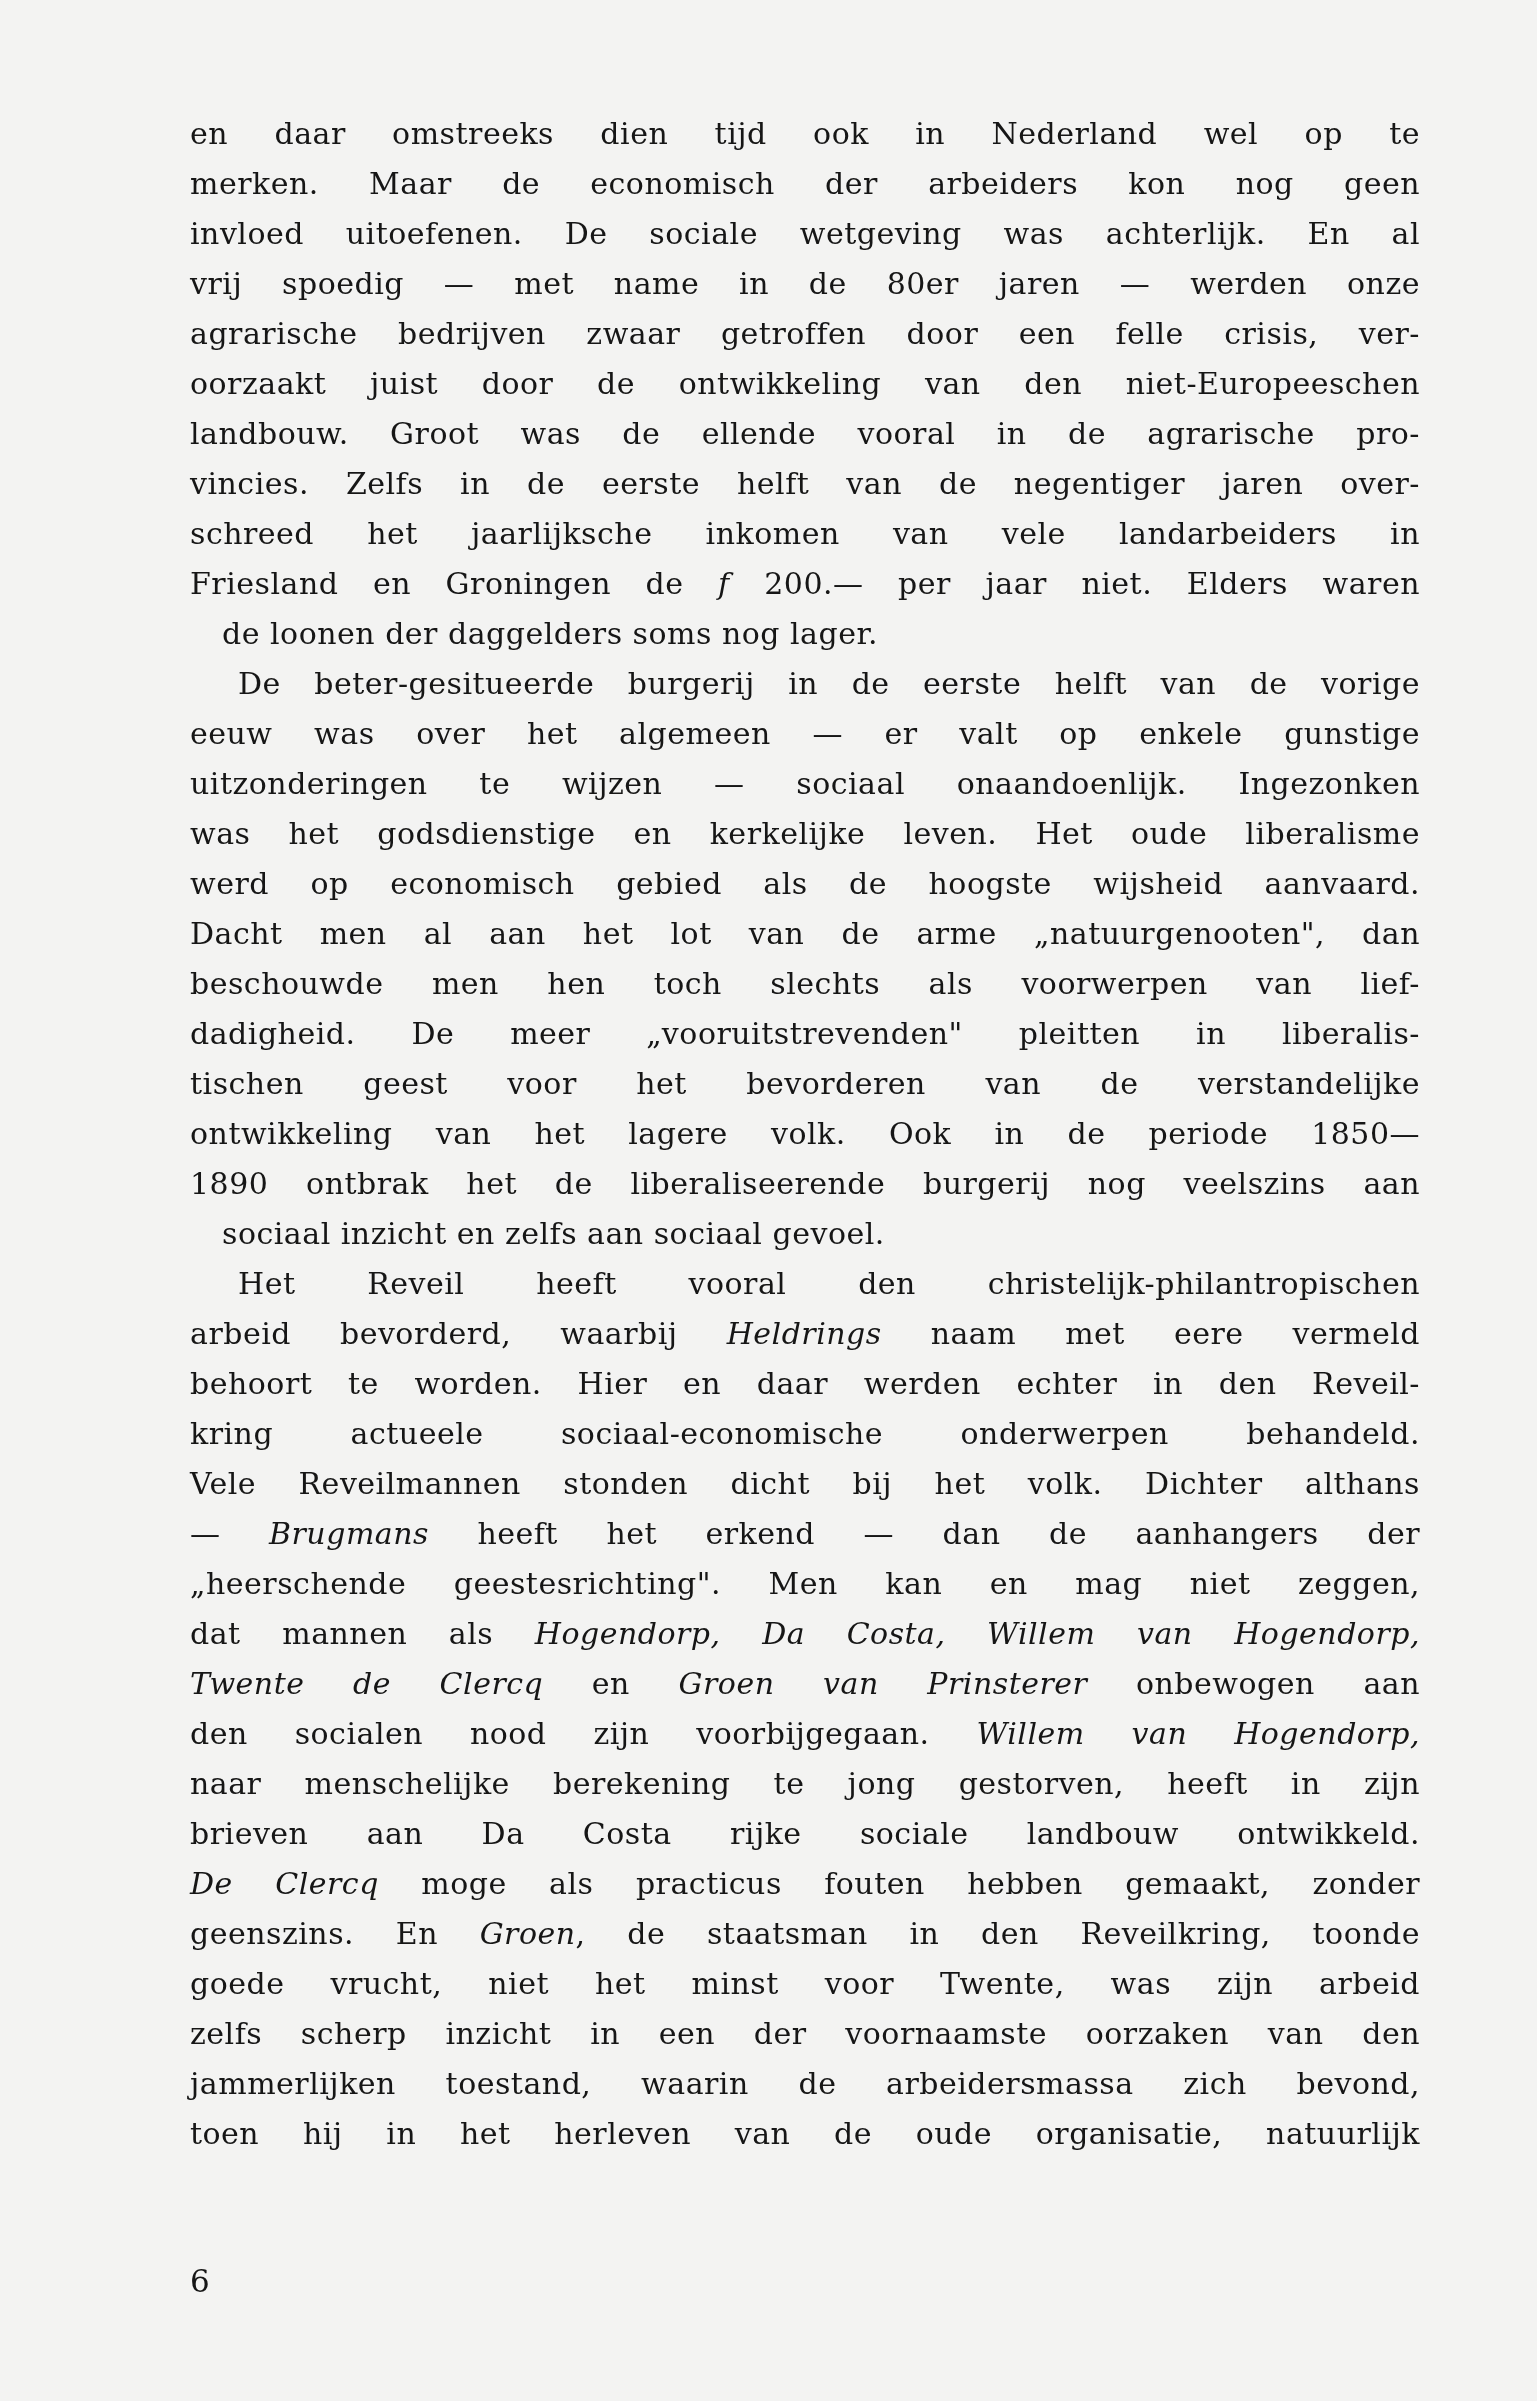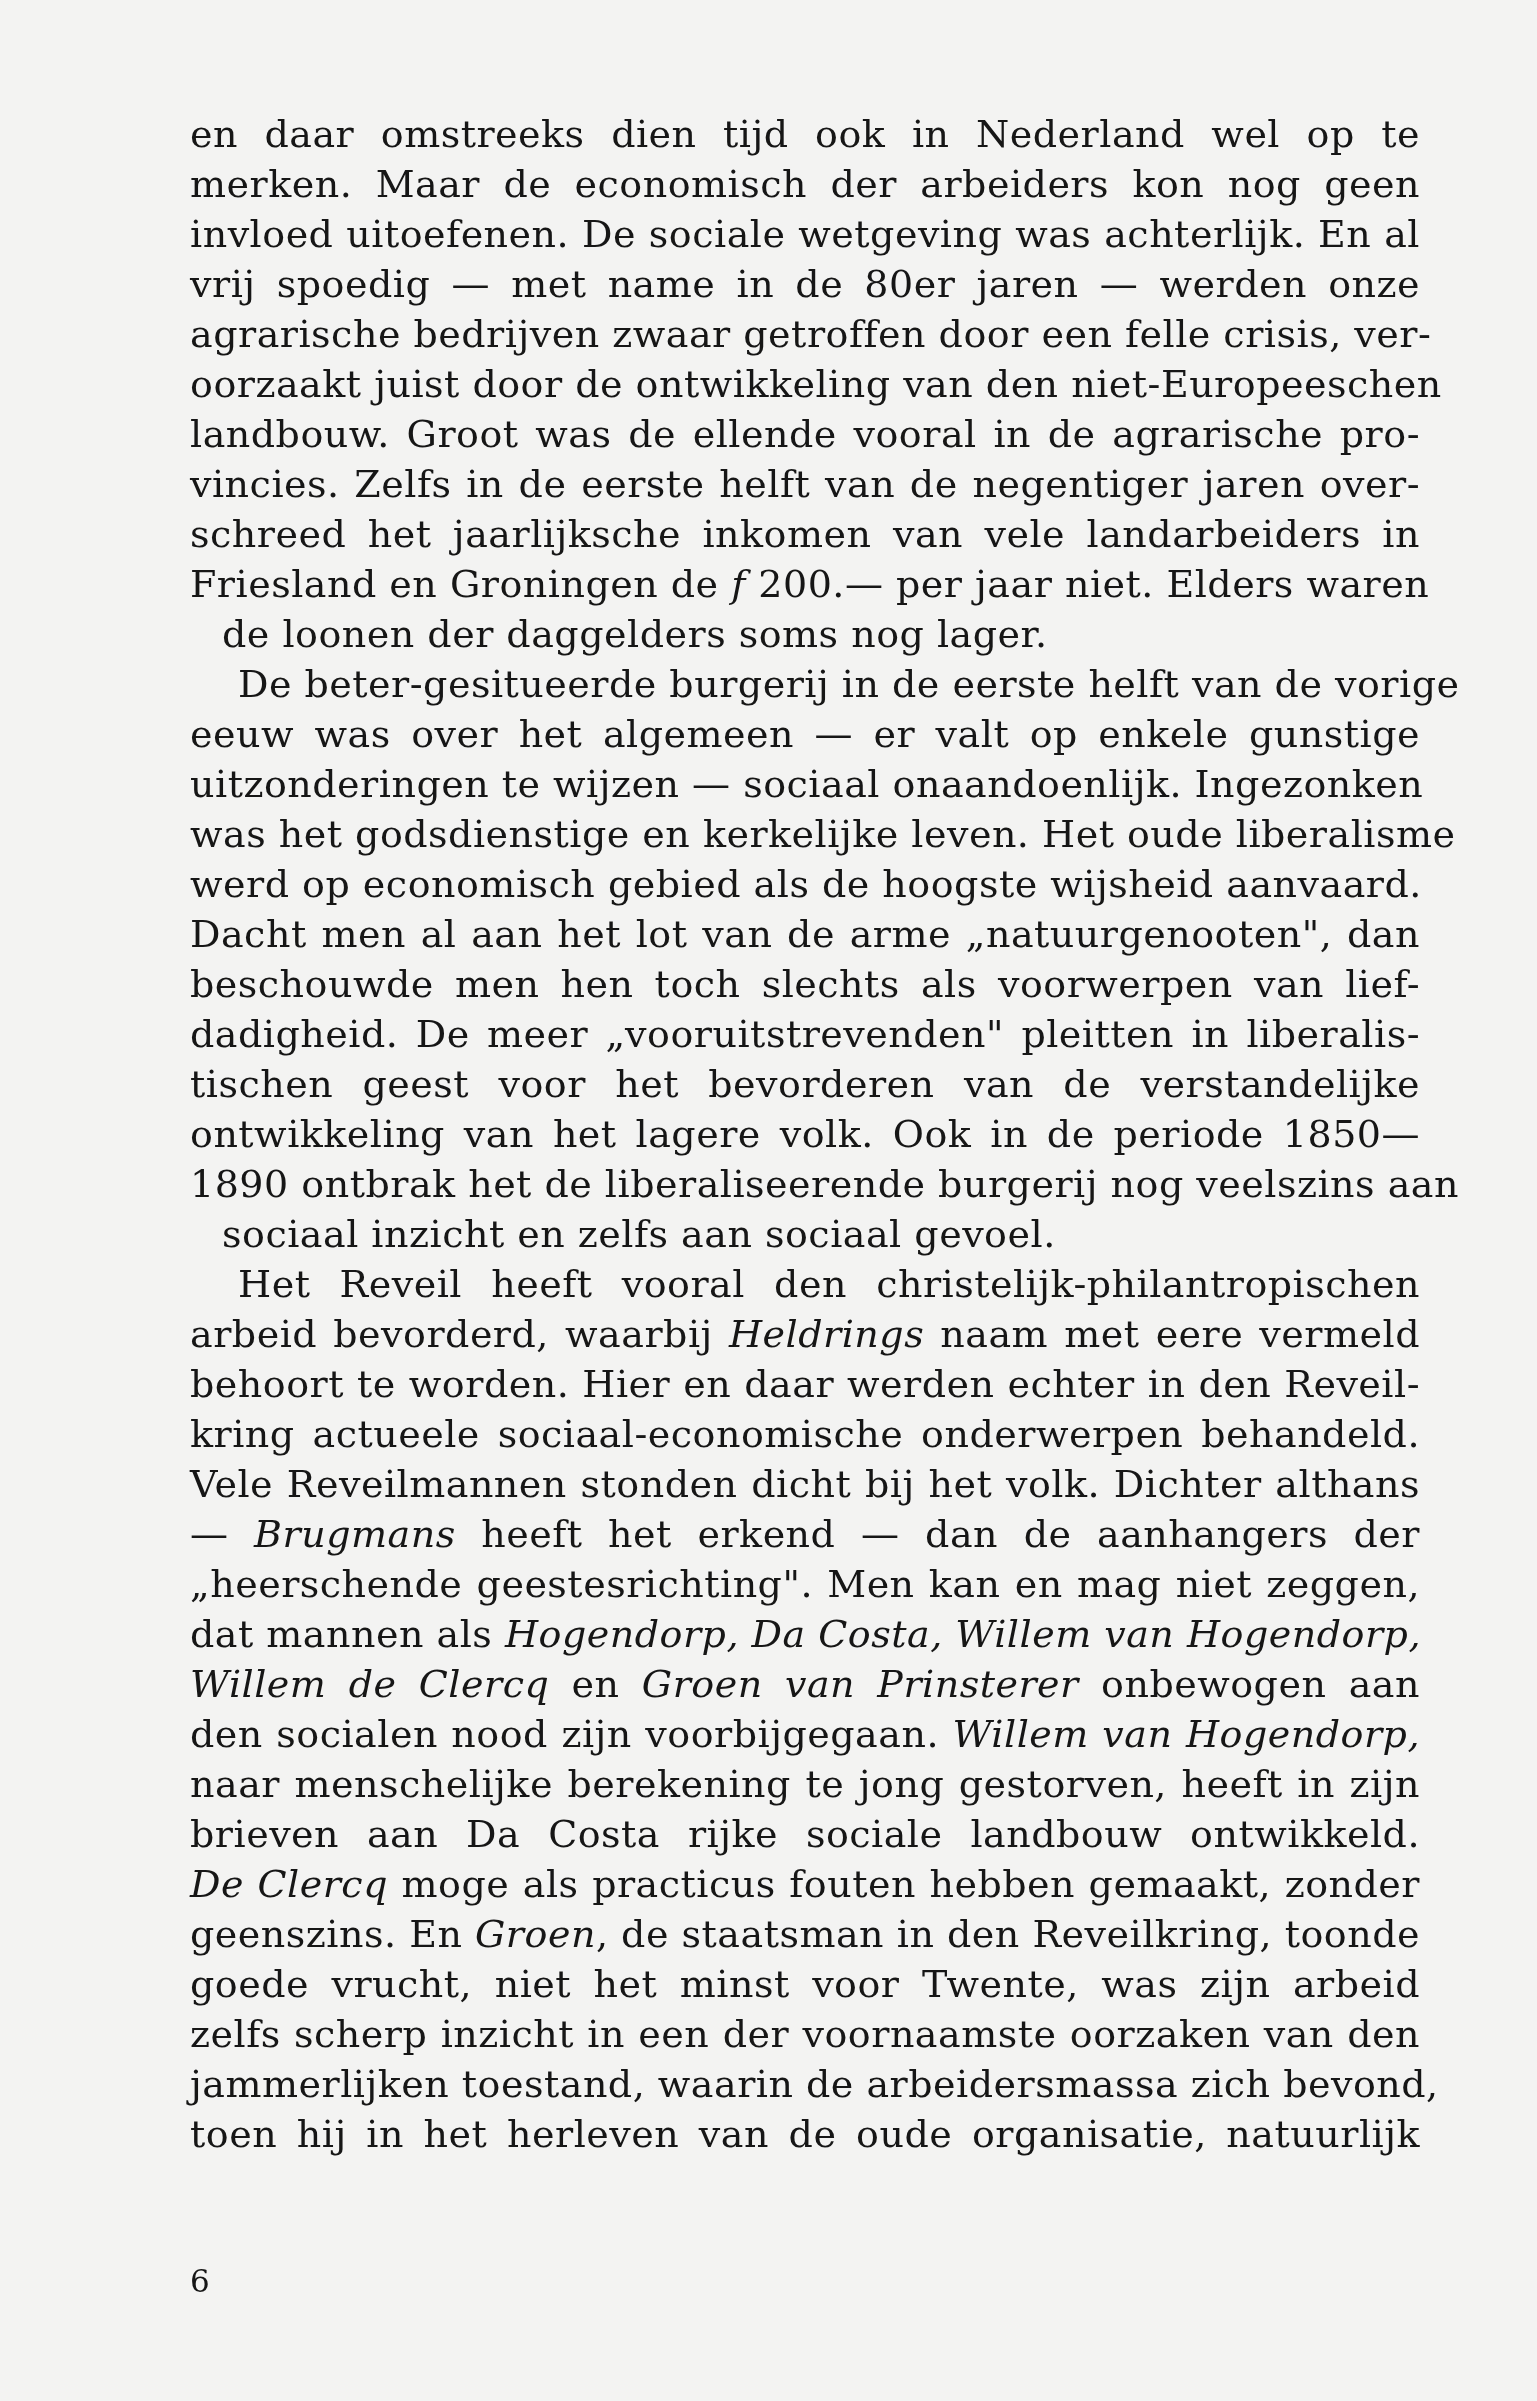--- a/index.html
+++ b/index.html
@@ -12,21 +12,21 @@
       background: #f3f3f2;
       position: relative;
       overflow: hidden;
     }
     .page {
       position: absolute;
       left: 190px;
       top: 109px;
       width: 1230px;
       font-family: "DejaVu Serif", "Liberation Serif", serif;
-      font-size: 38px;
+      font-size: 30px;
       line-height: 50px;
       color: #161616;
       letter-spacing: 0.5px;
     }
     .line {
       display: block;
       height: 50px;
       white-space: nowrap;
       text-align: justify;
       text-align-last: justify;
@@ -84,21 +84,21 @@
     </div>
     <div>
       <span class="line indent"><span class="seg">Het Reveil heeft vooral den christelijk-philantropischen</span></span>
       <span class="line"><span class="seg">arbeid bevorderd, waarbij </span><i class="seg">Heldrings</i><span class="seg"> naam met eere vermeld</span></span>
       <span class="line"><span class="seg">behoort te worden. Hier en daar werden echter in den Reveil-</span></span>
       <span class="line"><span class="seg">kring actueele sociaal-economische onderwerpen behandeld.</span></span>
       <span class="line"><span class="seg">Vele Reveilmannen stonden dicht bij het volk. Dichter althans</span></span>
       <span class="line"><span class="seg">— </span><i class="seg">Brugmans</i><span class="seg"> heeft het erkend — dan de aanhangers der</span></span>
       <span class="line"><span class="seg">„heerschende geestesrichting". Men kan en mag niet zeggen,</span></span>
       <span class="line"><span class="seg">dat mannen als </span><i class="seg">Hogendorp, Da Costa, Willem van Hogendorp,</i></span>
-      <span class="line"><i class="seg">Willem de Clercq</i><span class="seg"> en </span><i class="seg">Groen van Prinsterer</i><span class="seg"> onbewogen aan</span></span>
+      <span class="line"><i class="seg">Twente de Clercq</i><span class="seg"> en </span><i class="seg">Groen van Prinsterer</i><span class="seg"> onbewogen aan</span></span>
       <span class="line"><span class="seg">den socialen nood zijn voorbijgegaan. </span><i class="seg">Willem van Hogendorp,</i></span>
       <span class="line"><span class="seg">naar menschelijke berekening te jong gestorven, heeft in zijn</span></span>
       <span class="line"><span class="seg">brieven aan Da Costa rijke sociale landbouw ontwikkeld.</span></span>
       <span class="line"><i class="seg">De Clercq</i><span class="seg"> moge als practicus fouten hebben gemaakt, zonder</span></span>
       <span class="line"><span class="seg">geenszins. En </span><i class="seg">Groen</i><span class="seg">, de staatsman in den Reveilkring, toonde</span></span>
       <span class="line"><span class="seg">goede vrucht, niet het minst voor Twente, was zijn arbeid</span></span>
       <span class="line"><span class="seg">zelfs scherp inzicht in een der voornaamste oorzaken van den</span></span>
       <span class="line"><span class="seg">jammerlijken toestand, waarin de arbeidersmassa zich bevond,</span></span>
       <span class="line"><span class="seg">toen hij in het herleven van de oude organisatie, natuurlijk</span></span>
     </div>

